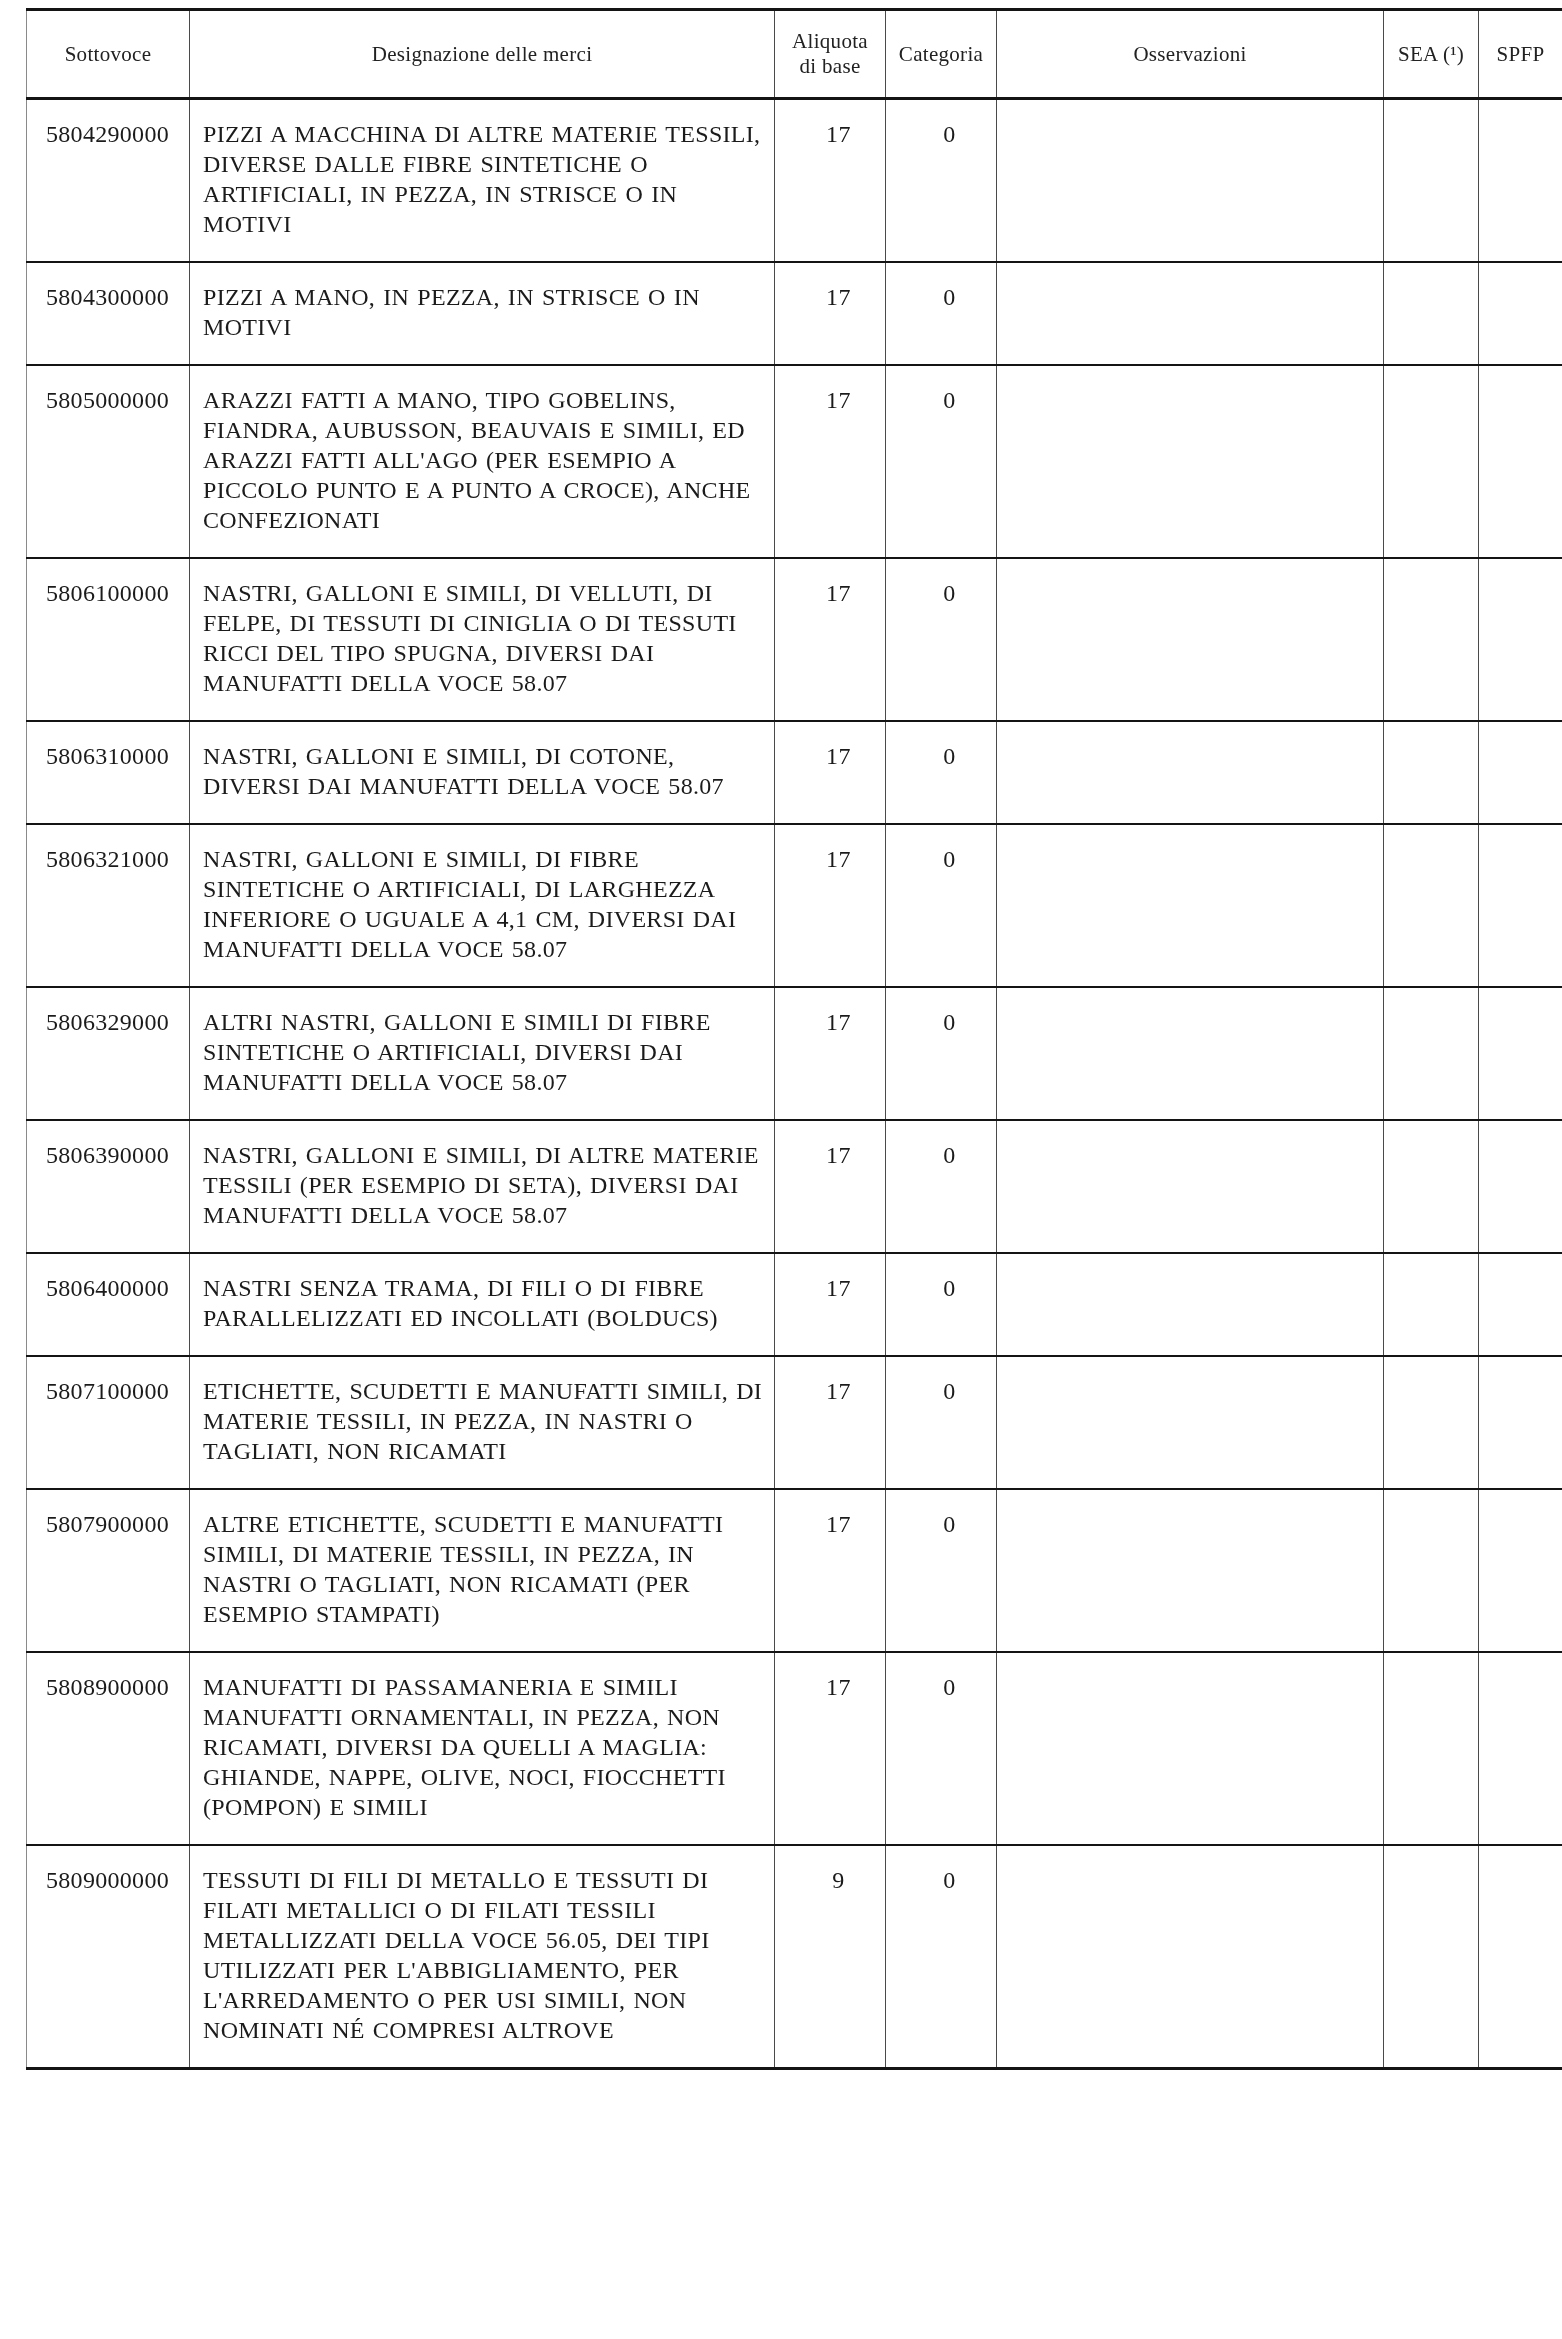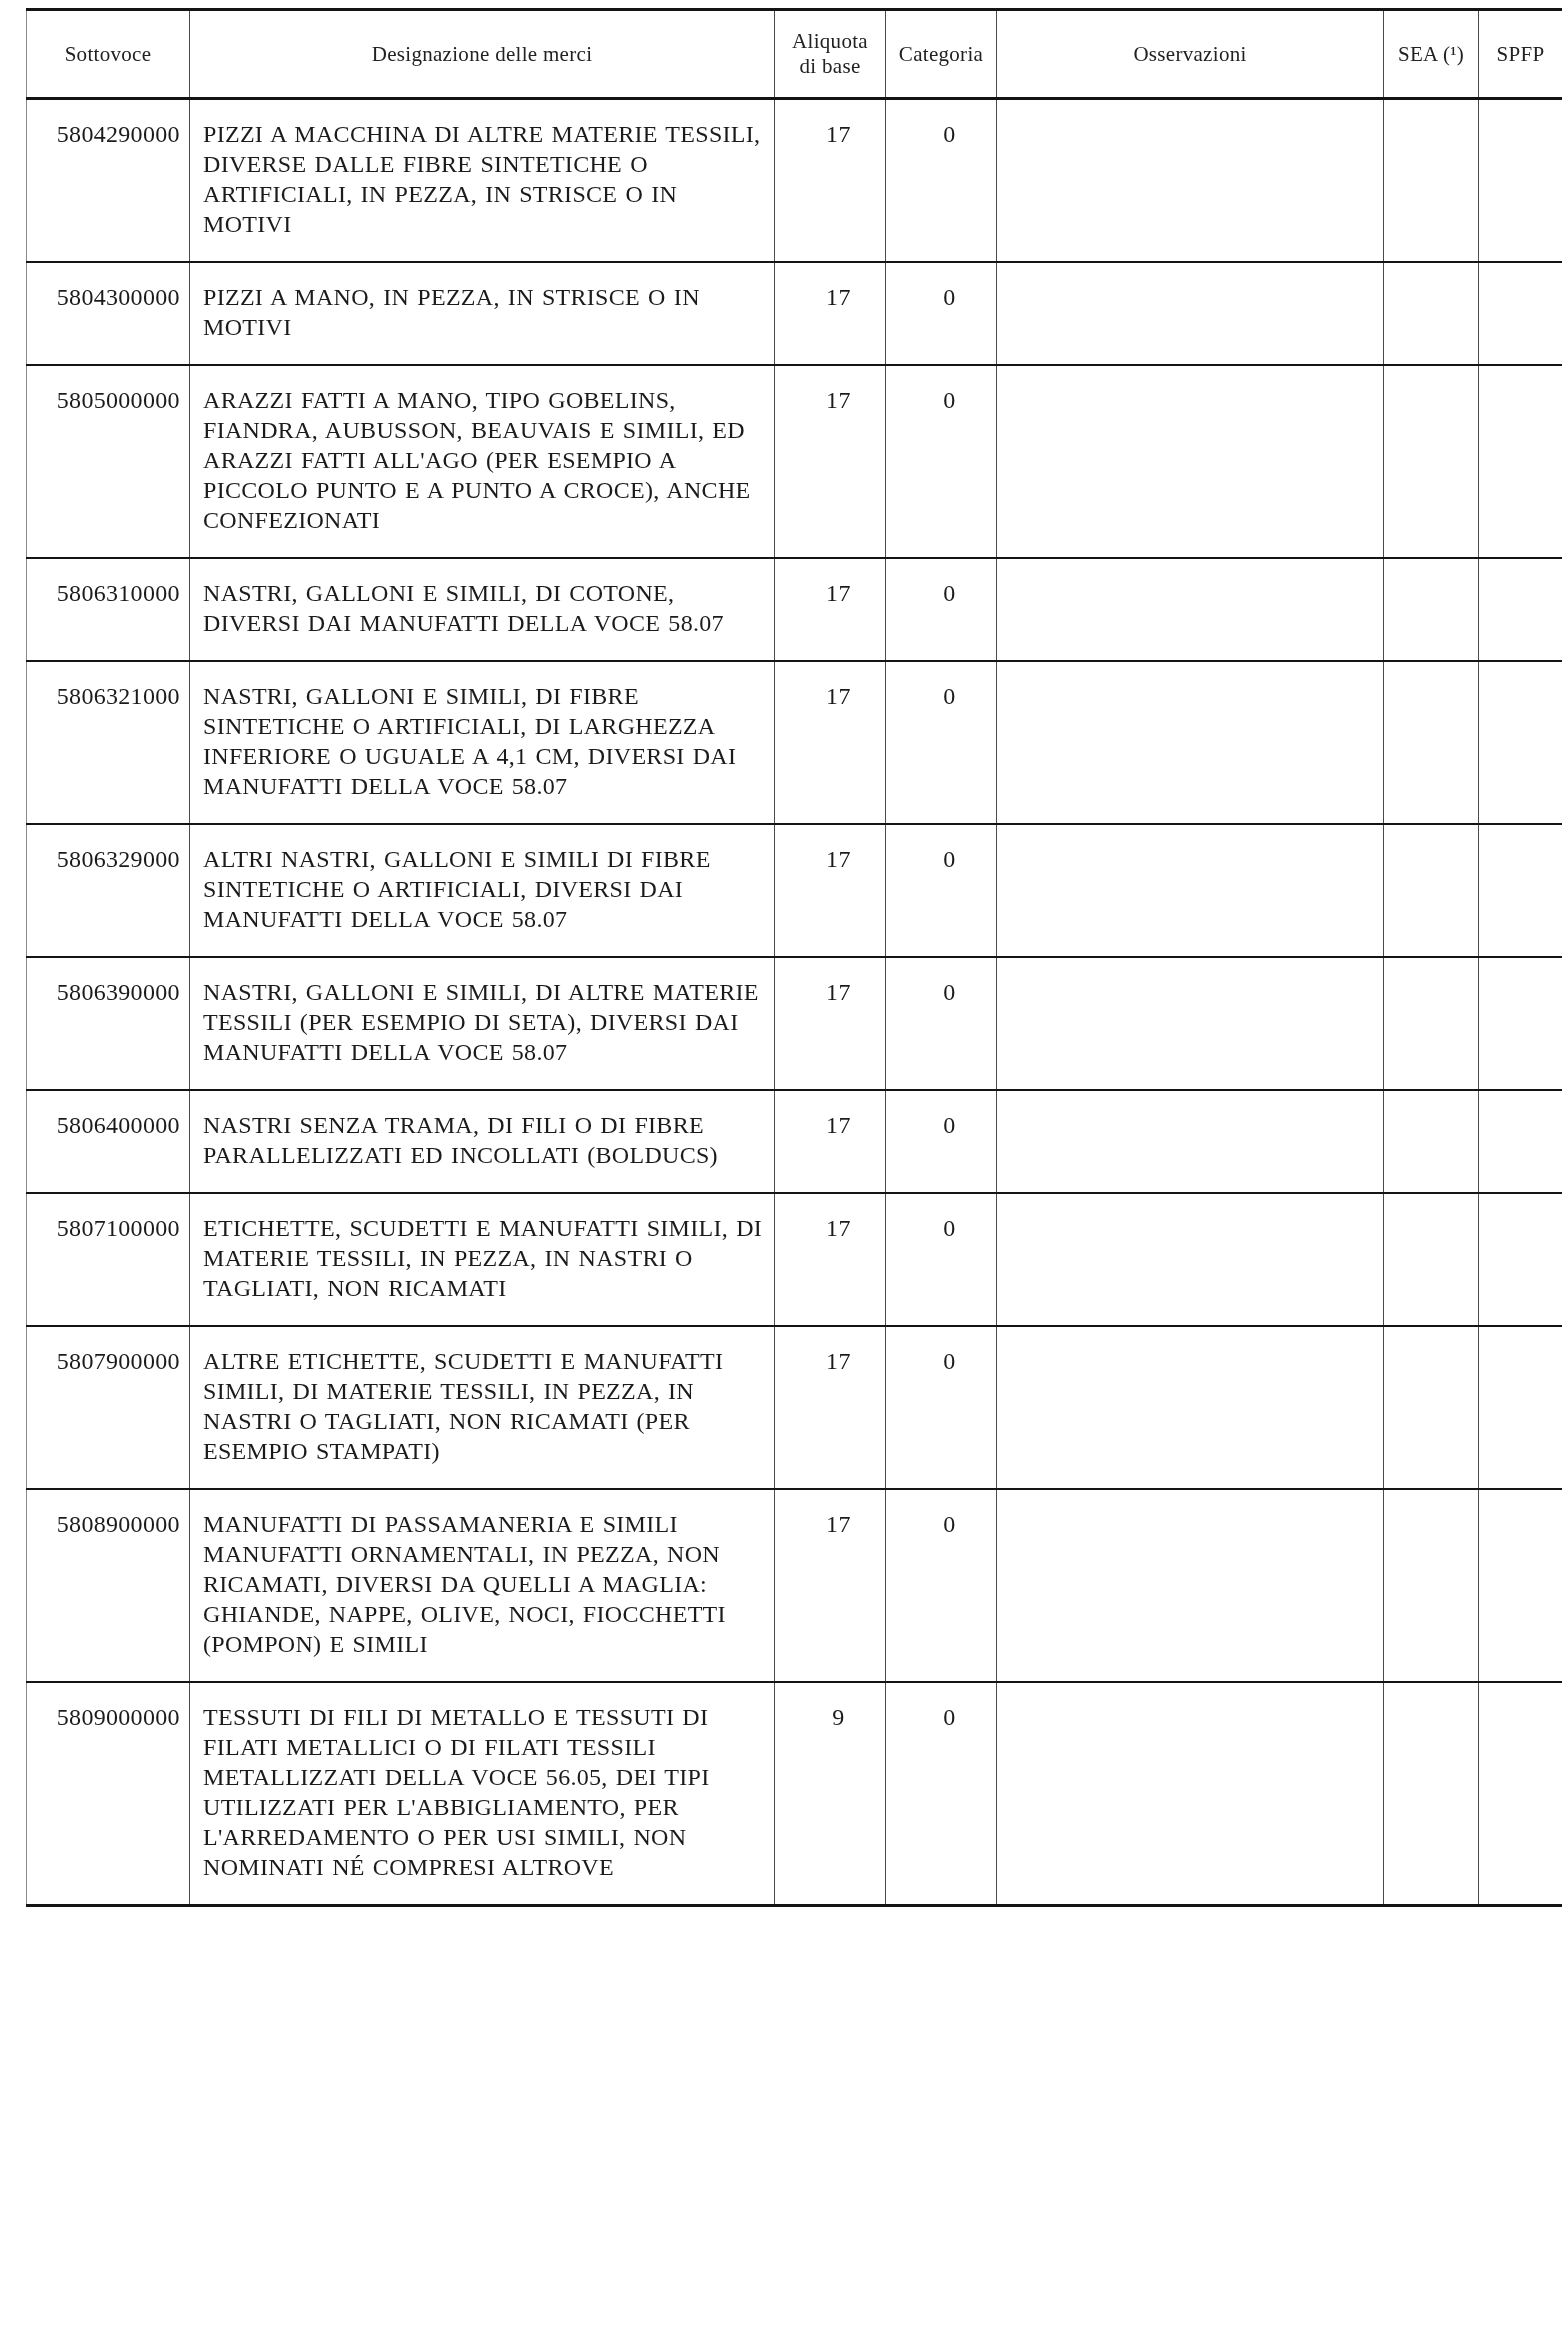--- a/index.html
+++ b/index.html
@@ -61,21 +61,20 @@
     border-top: 2.8px solid #141414;
     letter-spacing: 0.3px;
     word-spacing: 1.8px;
   }
   tbody td:first-child { border-left: 0.9px solid #8a8a8a; }
   tbody td:last-child  { border-right: 0.9px solid #8a8a8a; }
 
   td.col-code {
     padding-left: 19px;
     white-space: nowrap;
-    text-align: right;
   }
   td.col-desc {
     padding-left: 13px;
     padding-right: 7.3px;
   }
   td.col-rate, td.col-cat {
     text-align: center;
     padding-left: 26px;
   }
 </style>
@@ -128,20 +127,29 @@
   <tr>
     <td class="col-code">5805000000</td>
     <td class="col-desc">ARAZZI FATTI A MANO, TIPO GOBELINS, FIANDRA, AUBUSSON, BEAUVAIS E SIMILI, ED ARAZZI FATTI ALL'AGO (PER ESEMPIO A PICCOLO PUNTO E A PUNTO A CROCE), ANCHE CONFEZIONATI</td>
     <td class="col-rate">17</td>
     <td class="col-cat">0</td>
     <td class="col-obs"></td>
     <td class="col-sea"></td>
     <td class="col-spfp"></td>
   </tr>
 
+  <tr>
+    <td class="col-code">5806100000</td>
+    <td class="col-desc">NASTRI, GALLONI E SIMILI, DI VELLUTI, DI FELPE, DI TESSUTI DI CINIGLIA O DI TESSUTI RICCI DEL TIPO SPUGNA, DIVERSI DAI MANUFATTI DELLA VOCE 58.07</td>
+    <td class="col-rate">17</td>
+    <td class="col-cat">0</td>
+    <td class="col-obs"></td>
+    <td class="col-sea"></td>
+    <td class="col-spfp"></td>
+  </tr>
 
 
   <tr>
     <td class="col-code">5806310000</td>
     <td class="col-desc">NASTRI, GALLONI E SIMILI, DI COTONE, DIVERSI DAI MANUFATTI DELLA VOCE 58.07</td>
     <td class="col-rate">17</td>
     <td class="col-cat">0</td>
     <td class="col-obs"></td>
     <td class="col-sea"></td>
     <td class="col-spfp"></td>

